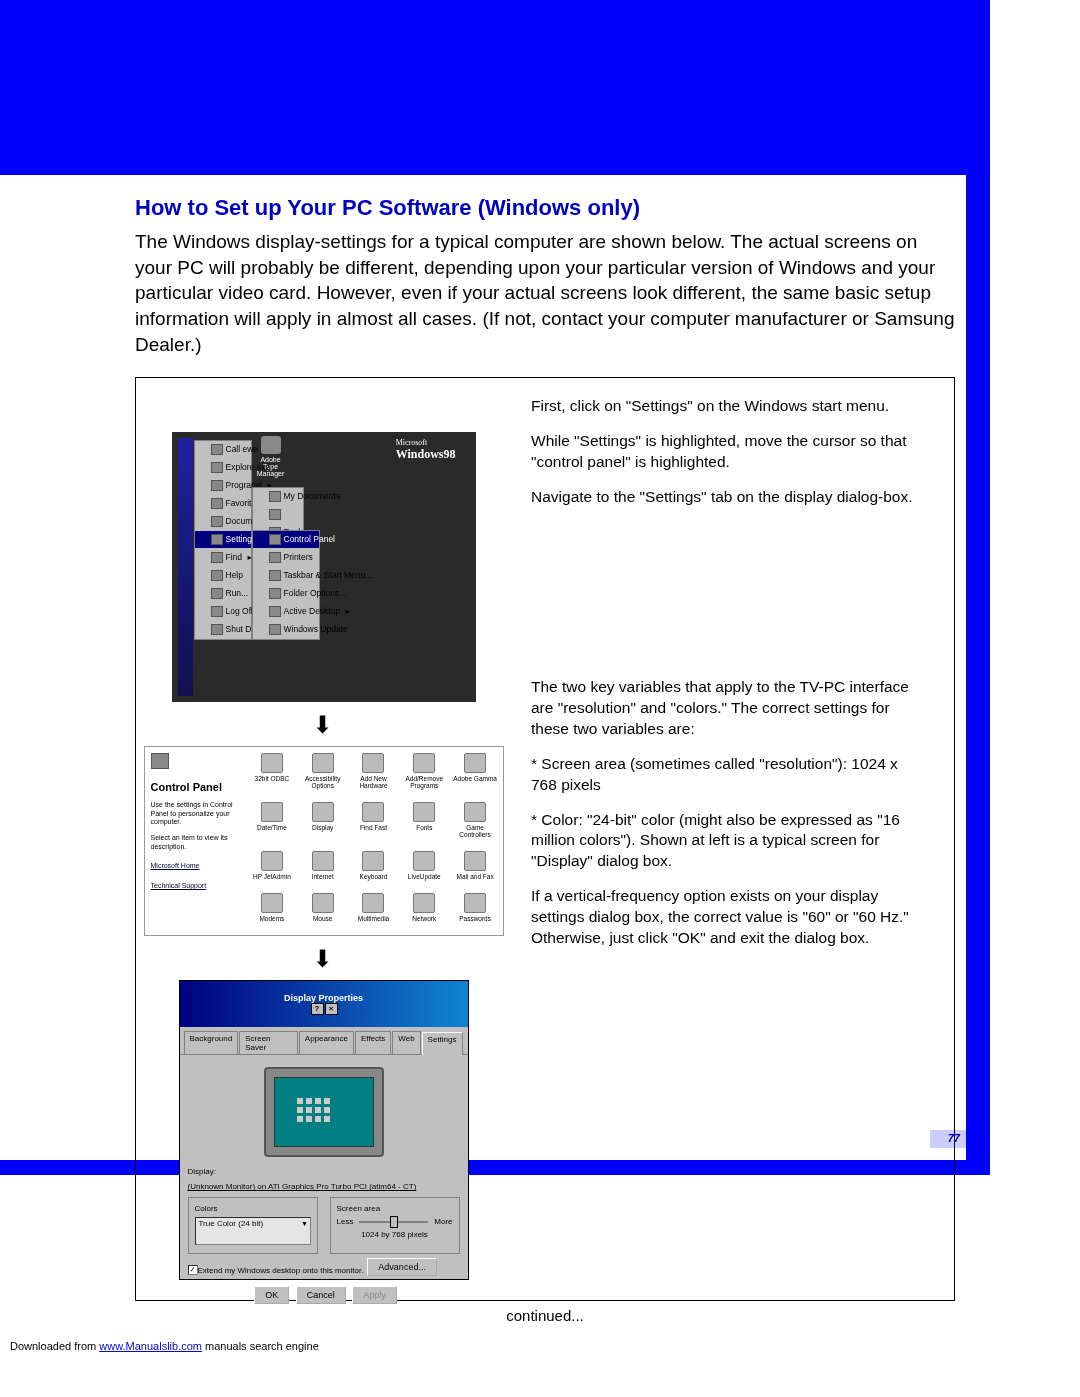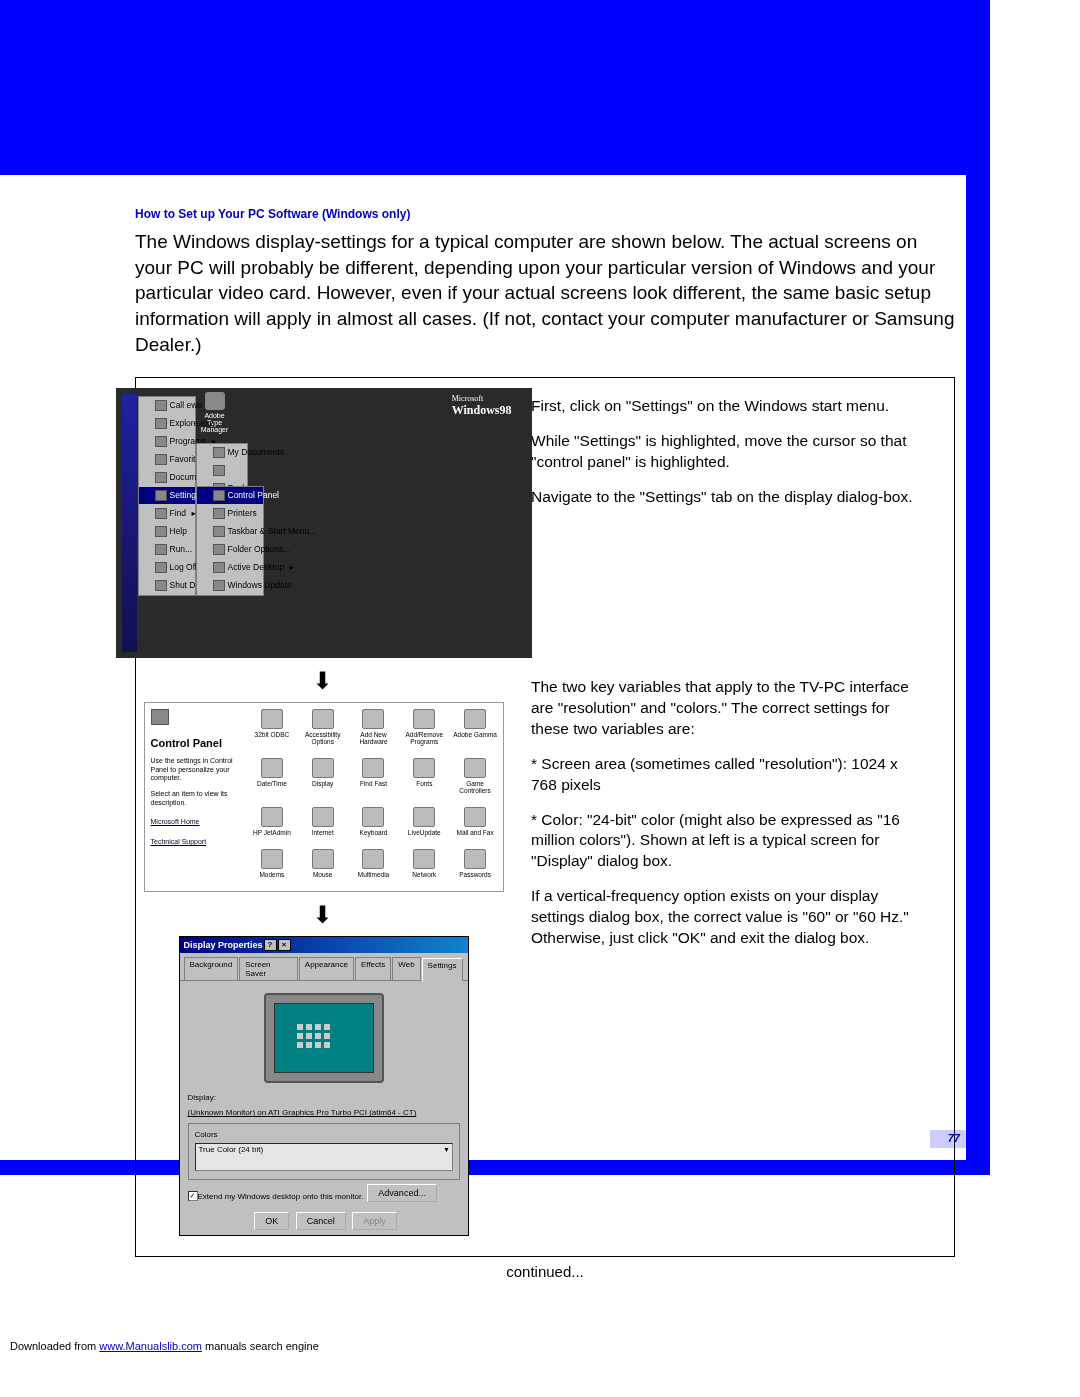--- a/index.html
+++ b/index.html
@@ -29,24 +29,23 @@
     background: #0000ff;
   }
   .page-content {
     position: absolute;
     top: 195px; left: 135px;
     width: 820px;
   }
   .heading {
     color: #0000c0;
     font-weight: bold;
-    font-size: 12px;
+    font-size: 22px;
     margin-bottom: 8px;
     font-family: Arial, sans-serif;
-    margin-top: 12px;
   }
   .intro-text {
     font-size: 19px;
     line-height: 1.35;
     color: #000;
     margin-bottom: 20px;
   }
   .figure-box {
     border: 1px solid #000;
     width: 820px;
@@ -63,25 +62,26 @@
   .right-col {
     width: 390px;
     font-size: 15.5px;
     line-height: 1.35;
     display: flex;
     flex-direction: column;
   }
   .right-col p { margin-bottom: 14px; }
   
   .start-menu {
-    width: 416px; height: 270px;
+    width: 304px; height: 270px;
     background: #2a2a2a;
     position: relative;
     font-size: 8.5px;
     color: #000;
+    margin-top: 44px;
   }
   .win98-logo {
     position: absolute; right: 20px; top: 4px;
     color: #fff; font-size: 10px;
     font-family: "Times New Roman", serif;
   }
   .win98-logo .ms { font-size: 8px; }
   .win98-logo .win { font-weight: bold; font-size: 12px; }
   .atm-icon {
     position: absolute; top: 4px; left: 85px;
@@ -158,23 +158,23 @@
   .cp-icon .lbl { font-size: 6.5px; line-height: 1.1; }
   
   .display-dlg {
     width: 290px; height: 300px;
     background: #c0c0c0;
     border: 1px solid #000;
     font-size: 8.5px;
   }
   .dlg-title {
     background: linear-gradient(to right, #000080, #1084d0);
-    color: #fff; padding: 2px 4px;
-    display: flex; justify-content: flex-start; align-items: center;
-    font-weight: bold; font-size: 9px;
+    color: #fff; padding: 12px 4px;
+    display: flex; justify-content: center; align-items: center;
+    font-weight: bold; font-size: 9px; flex-direction: column;
   }
   .dlg-title .wbtns span {
     display: inline-block; width: 13px; height: 12px;
     background: #c0c0c0; border: 1px solid #000;
     font-size: 8px; text-align: center; line-height: 10px; color: #000; margin-left: 1px;
   }
   .tabs {
     display: flex; border-bottom: 1px solid #808080;
     padding: 4px 4px 0 4px; gap: 0; font-size: 8px;
   }
@@ -474,20 +474,31 @@
           </div>
           <div class="dlg-label">Display:</div>
           <div class="dlg-label" style="text-decoration:underline">(Unknown Monitor) on ATI Graphics Pro Turbo PCI (atim64 - CT)</div>
           <div class="dlg-row">
             <div class="fieldset">
               <div class="leg">Colors</div>
               <div class="dropdown">
                 <span>True Color (24 bit)</span>
                   <span>▾</span>
               </div>
+            </div>
+            <div class="fieldset">
+              <div class="leg">Screen area</div>
+              <div class="slider-row">
+                <span>Less</span>
+                <div class="slider-track">
+                    <div class="slider-thumb"></div>
+                  </div>
+                <span>More</span>
+              </div>
+              <div class="res-text">1024 by 768 pixels</div>
             </div>
           </div>
           <div class="checkbox-row">
             <div class="cb">✓</div>
             <span>Extend my Windows desktop onto this monitor.</span>
             <span class="btn adv">Advanced...</span>
           </div>
           <div class="btn-row">
             <span class="btn">OK</span>
             <span class="btn">Cancel</span>

